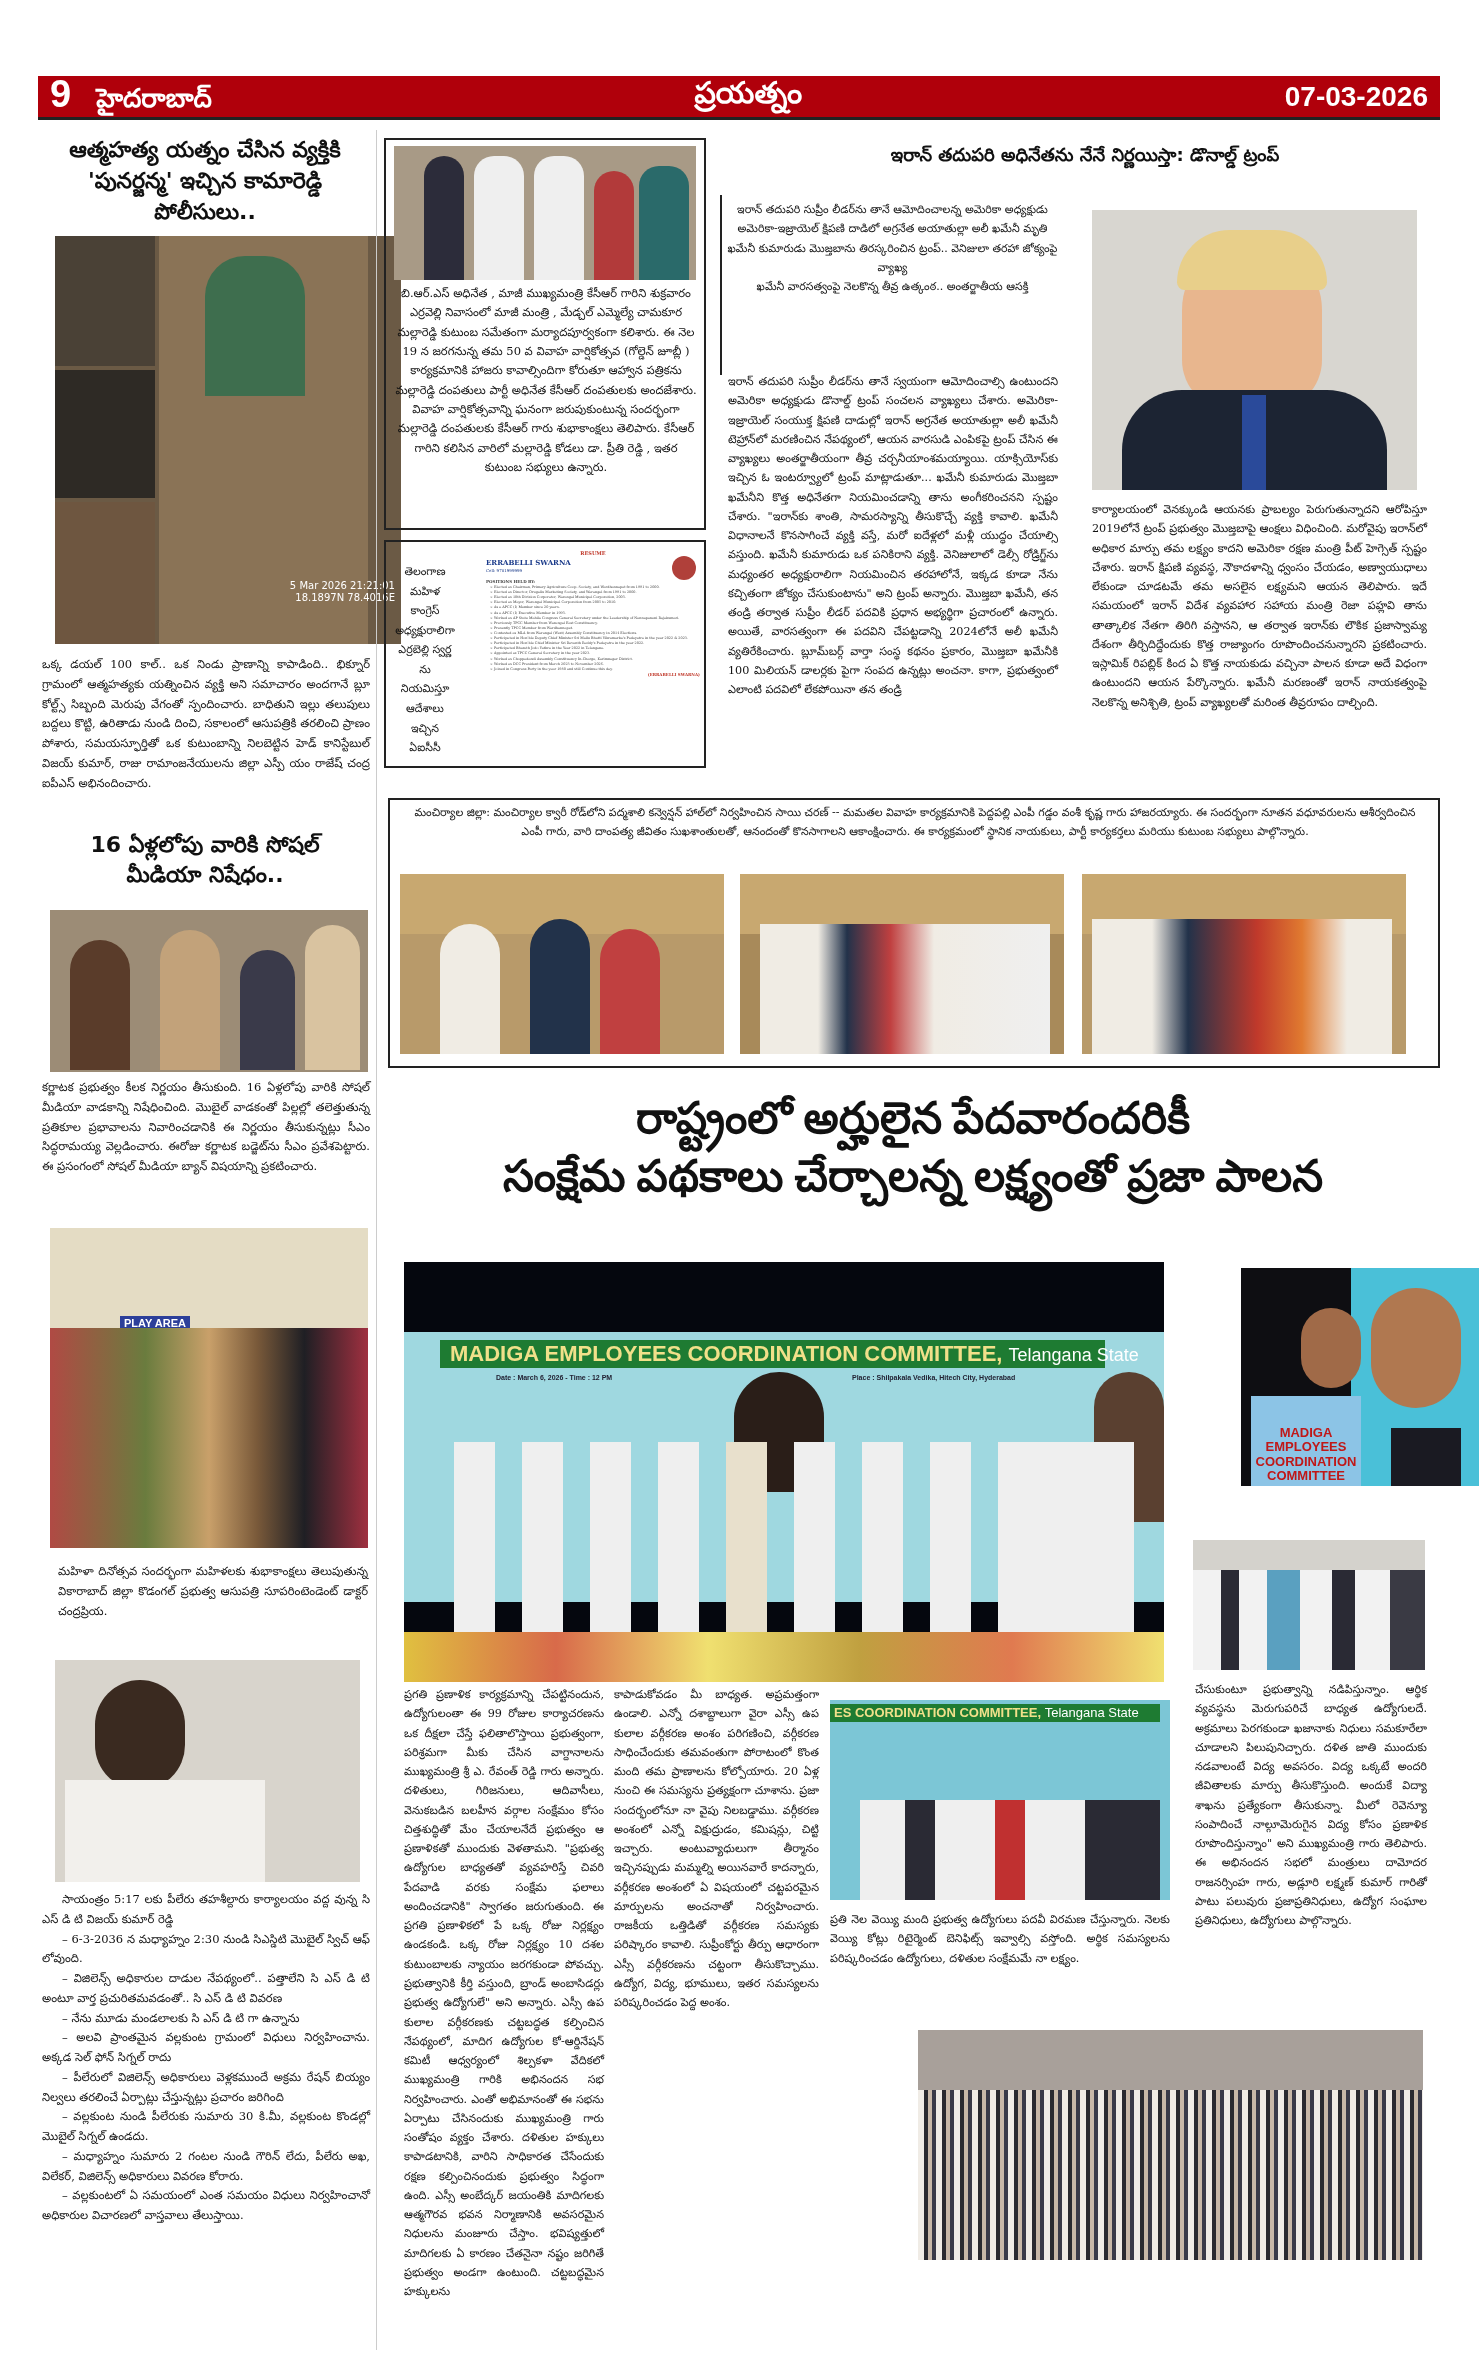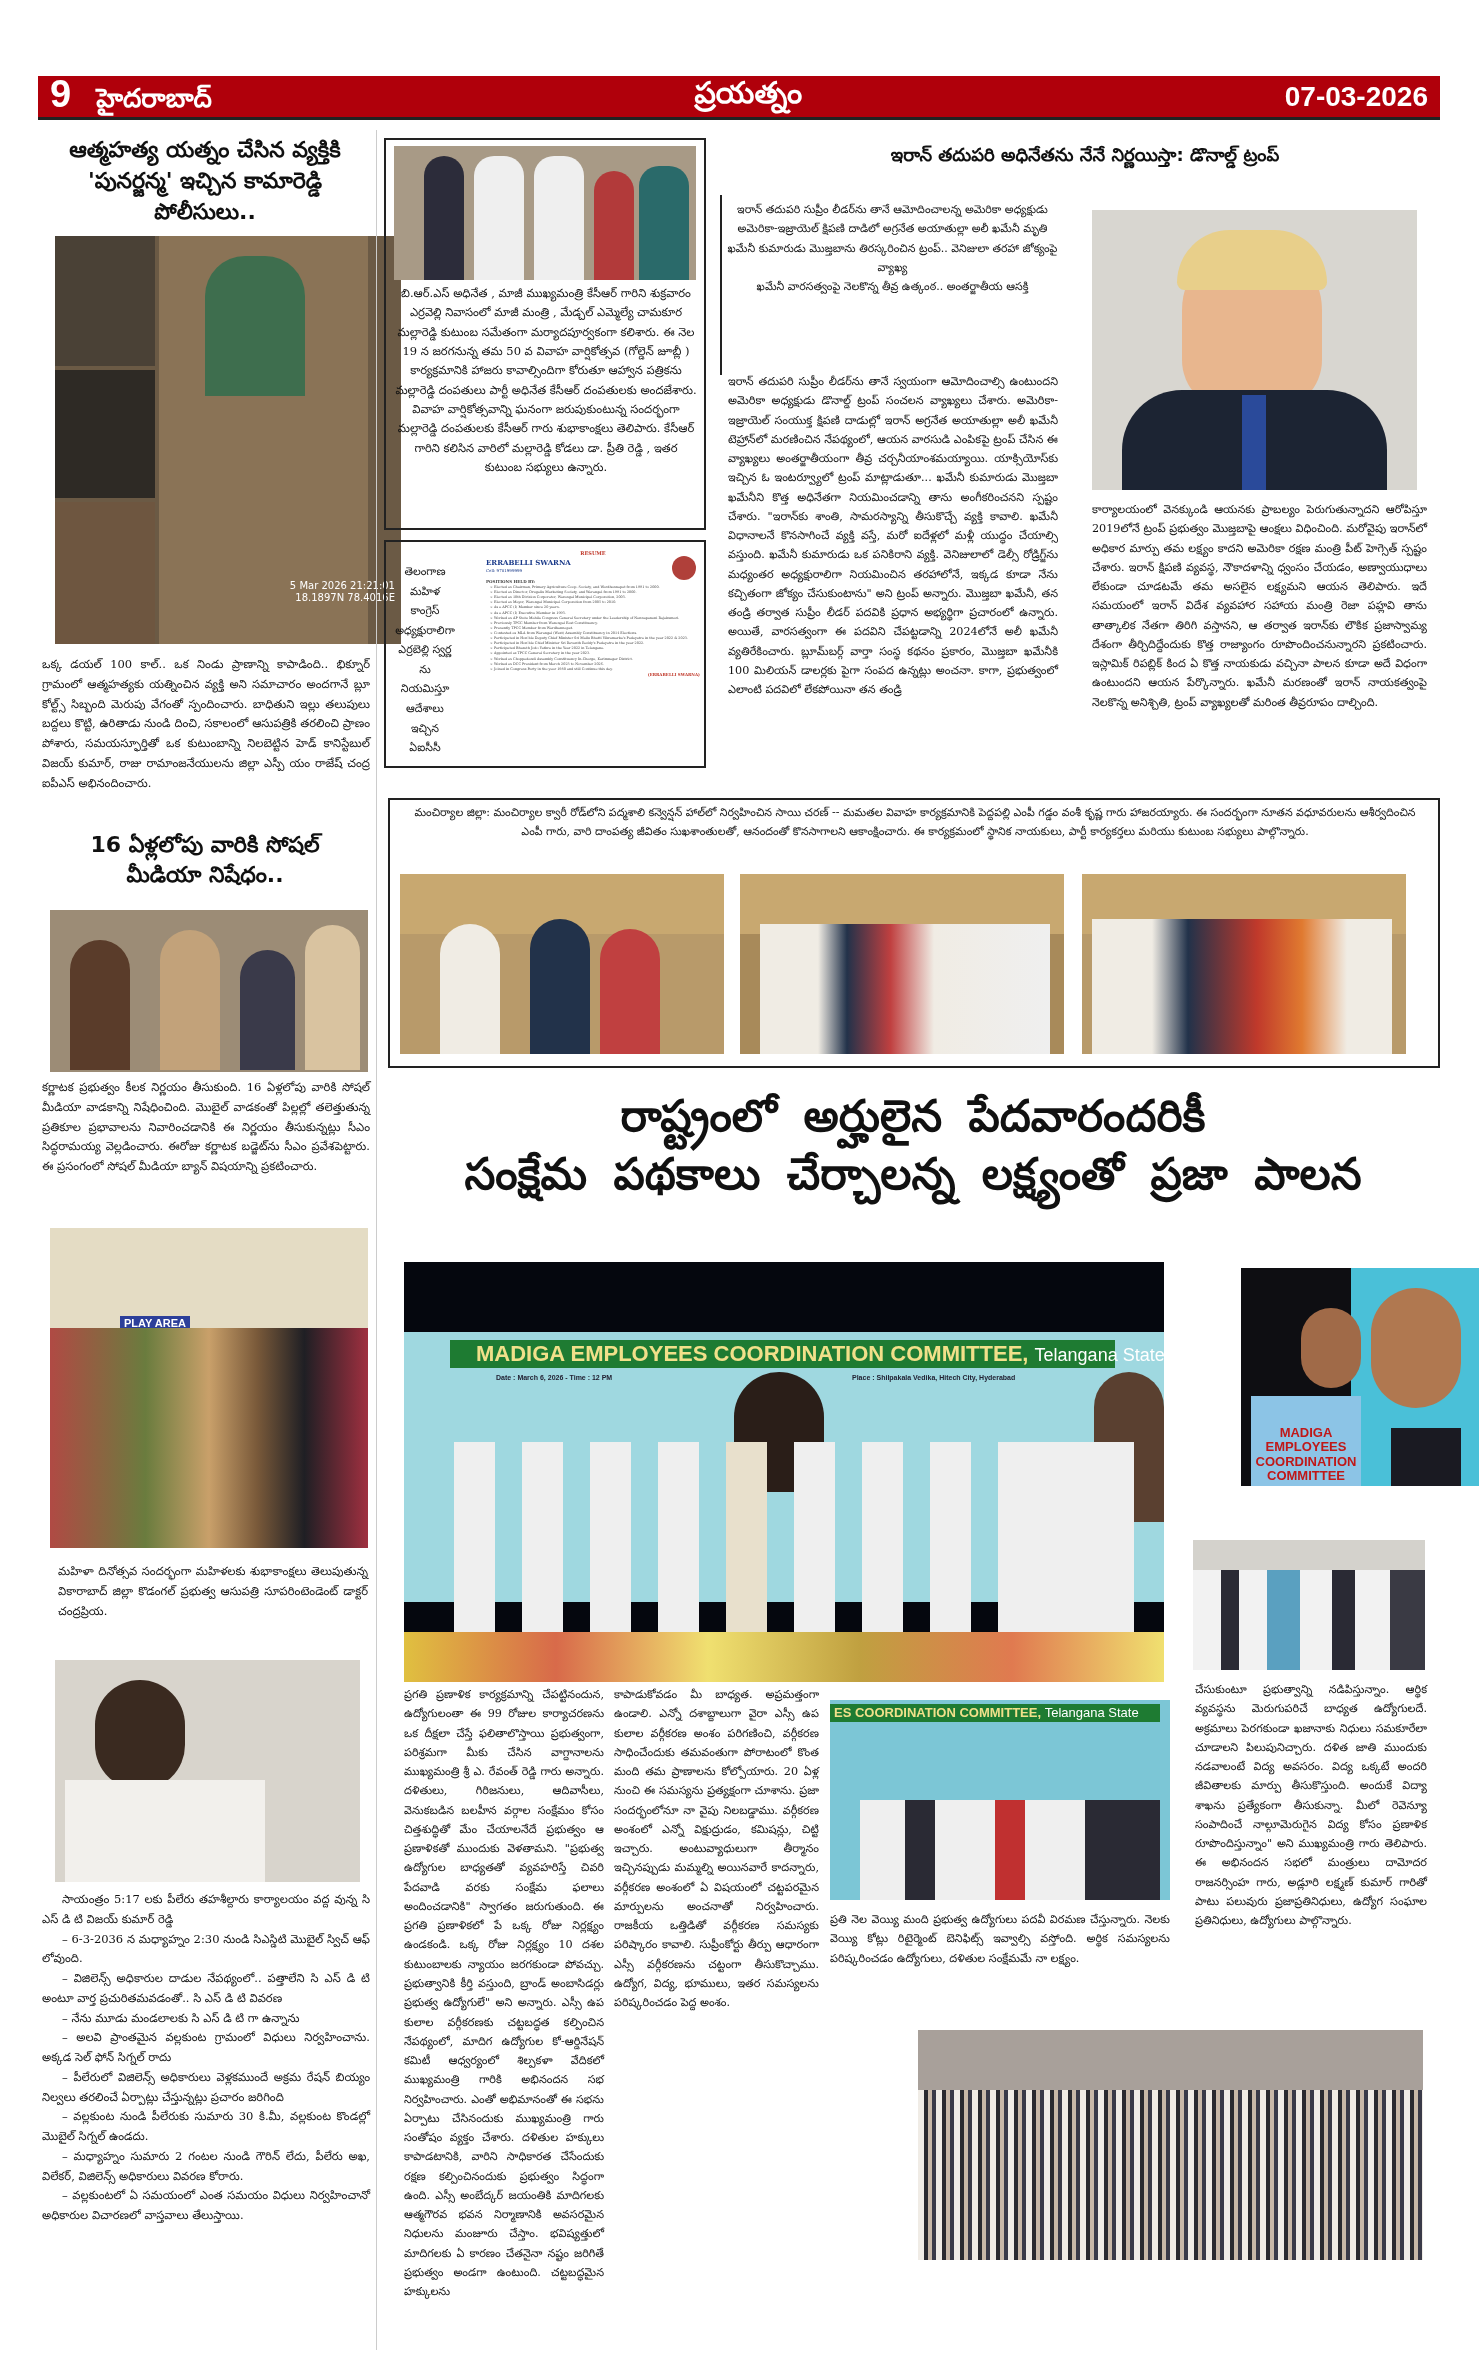--- a/index.html
+++ b/index.html
@@ -166,28 +166,28 @@
   <div class="photo" style="left:350px;top:74px;width:324px;height:180px;background:#a88a5a">
     <div style="position:absolute;left:0;top:0;width:324px;height:60px;background:#c8a870"></div>
     <div style="position:absolute;left:20px;top:50px;width:290px;height:130px;background:linear-gradient(90deg,#f0ece4,#f0ece4 20%,#22324a 30%,#c04040 45%,#f0ece4 60%,#efefef 100%)"></div>
   </div>
   <div class="photo" style="left:692px;top:74px;width:324px;height:180px;background:#b89a6a">
     <div style="position:absolute;left:0;top:0;width:324px;height:60px;background:#c8a870"></div>
     <div style="position:absolute;left:10px;top:45px;width:300px;height:135px;background:linear-gradient(90deg,#f0ece4,#f0ece4 20%,#22324a 32%,#c0392b 55%,#e07a30 70%,#f0ece4 85%)"></div>
   </div>
 </div>
 
-<div class="abs hl" style="left:386px;top:1090px;width:1054px;font-family:Liberation Mono, monospace;font-size:44px;line-height:1.32">
+<div class="abs hl" style="left:386px;top:1090px;width:1054px;font-family:Liberation Serif, serif;font-size:44px;line-height:1.32">
   <div>రాష్ట్రంలో అర్హులైన పేదవారందరికీ</div>
   <div>సంక్షేమ పథకాలు చేర్చాలన్న లక్ష్యంతో ప్రజా పాలన</div>
 </div>
 
 <div class="photo" style="left:404px;top:1262px;width:760px;height:420px;background:#05070e">
   <div style="position:absolute;left:0;top:70px;width:760px;height:270px;background:#9fd8e0"></div>
-  <div class="banner-g" style="position:absolute;left:46px;top:78px;width:665px;height:28px;padding-left:26px;font-size:22px;line-height:28px">
+  <div class="banner-g" style="position:absolute;left:36px;top:78px;width:665px;height:28px;padding-left:10px;font-size:22px;line-height:28px">
     <span>MADIGA EMPLOYEES COORDINATION COMMITTEE,</span>
     <span style="color:#fff;font-weight:normal;font-size:18px">Telangana State</span>
   </div>
   <div style="position:absolute;left:92px;top:112px;font:bold 7px 'Liberation Sans',sans-serif;color:#223">Date : March 6, 2026 - Time : 12 PM</div>
   <div style="position:absolute;left:448px;top:112px;font:bold 7px 'Liberation Sans',sans-serif;color:#223">Place : Shilpakala Vedika, Hitech City, Hyderabad</div>
   <div style="position:absolute;left:330px;top:110px;width:90px;height:120px;background:#2a1e18;border-radius:45px 45px 20px 20px"></div>
   <div style="position:absolute;left:690px;top:110px;width:70px;height:150px;background:#5a4030;border-radius:35px 35px 0 0"></div>
   <div style="position:absolute;left:50px;top:180px;width:680px;height:200px;background:linear-gradient(90deg,#efefef 0 6%,transparent 6% 10%,#efefef 10% 16%,transparent 16% 20%,#efefef 20% 26%,transparent 26% 30%,#efefef 30% 36%,transparent 36% 40%,#e8e0cc 40% 46%,transparent 46% 50%,#efefef 50% 56%,transparent 56% 60%,#efefef 60% 66%,transparent 66% 70%,#efefef 70% 76%,transparent 76% 80%,#efefef 80% 86%)"></div>
   <div style="position:absolute;left:0;top:370px;width:760px;height:50px;background:linear-gradient(90deg,#e0c040,#d86a4a,#f0e070,#c0a040,#e07a50,#f0e070)"></div>
 </div>

